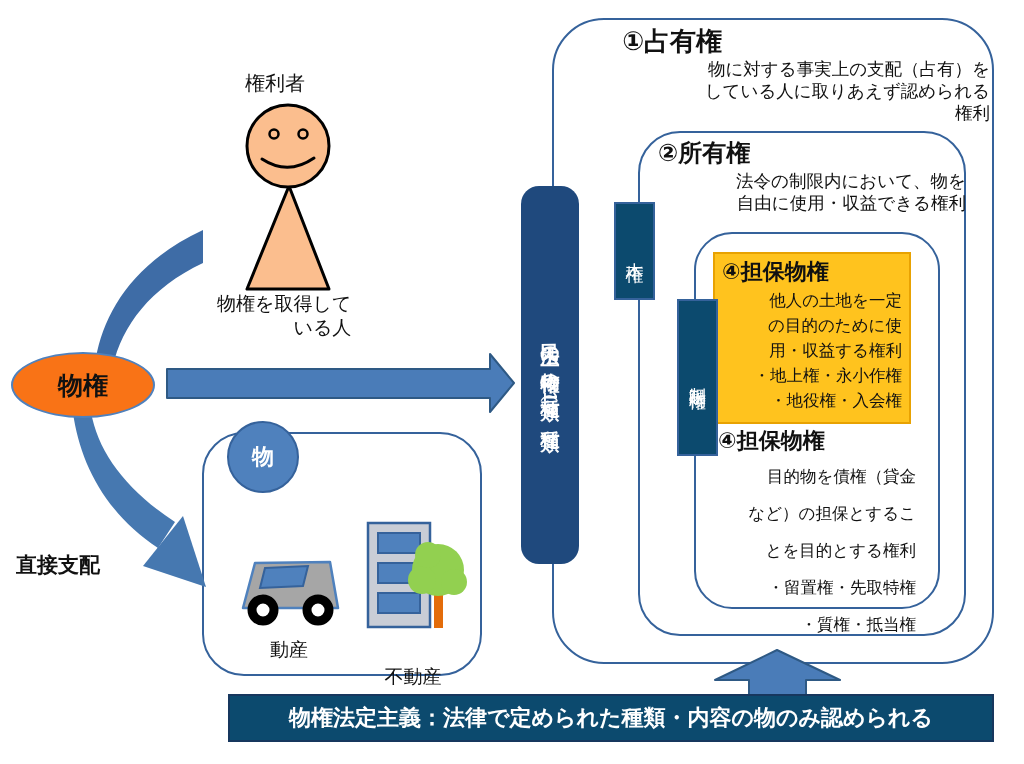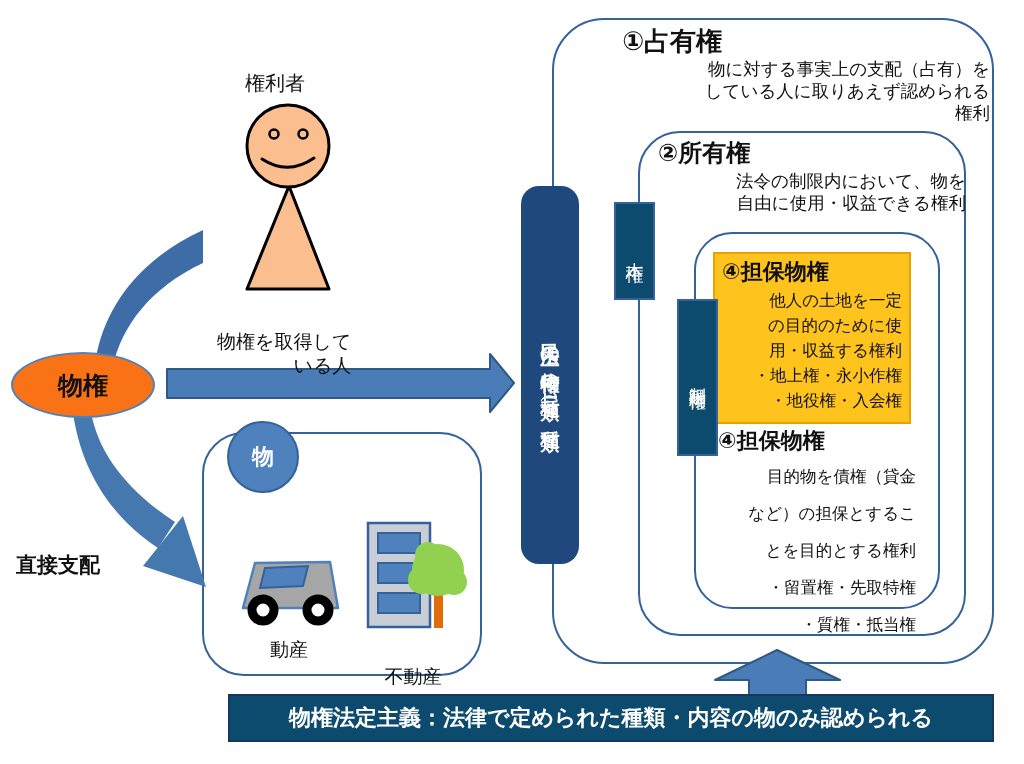--- a/index.html
+++ b/index.html
@@ -65,21 +65,21 @@
 など）の担保とするこ
 とを目的とする権利
 ・留置権・先取特権
 ・質権・抵当権</div>
 
   <div class="abs bluebox txt" style="left:228px;top:694px;width:762px;height:44px;border:2px solid #17375e;">
     <span style="font-size:22px;font-weight:bold;">物権法定主義：法律で定められた種類・内容の物のみ認められる</span>
   </div>
 
   <div class="abs txt" style="left:245px;top:70px;font-size:20px;color:#111;">権利者</div>
-  <div class="abs txt body-text" style="left:217px;top:292px;font-size:19px;line-height:24px;margin-top:38px;">物権を取得して
+  <div class="abs txt body-text" style="left:217px;top:292px;font-size:19px;line-height:24px;">物権を取得して
 いる人</div>
 
   <div class="abs txt center" style="left:11px;top:352px;width:140px;height:62px;background:#f97316;border:2.5px solid #4f81bd;border-radius:50%;">
     <span style="font-size:25px;font-weight:bold;color:#111;">物権</span>
   </div>
 
   <div class="abs txt" style="left:16px;top:551px;font-size:21px;font-weight:bold;color:#111;">直接支配</div>
 
   <div class="abs center txt" style="left:227px;top:421px;width:68px;height:68px;background:#4f81bd;border:2px solid #35629b;border-radius:50%;">
     <span style="font-size:22px;font-weight:bold;color:#fff;">物</span>

